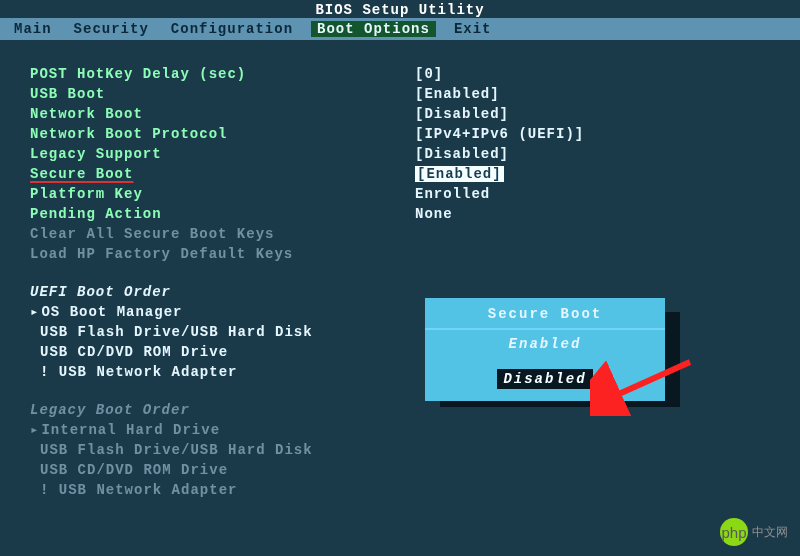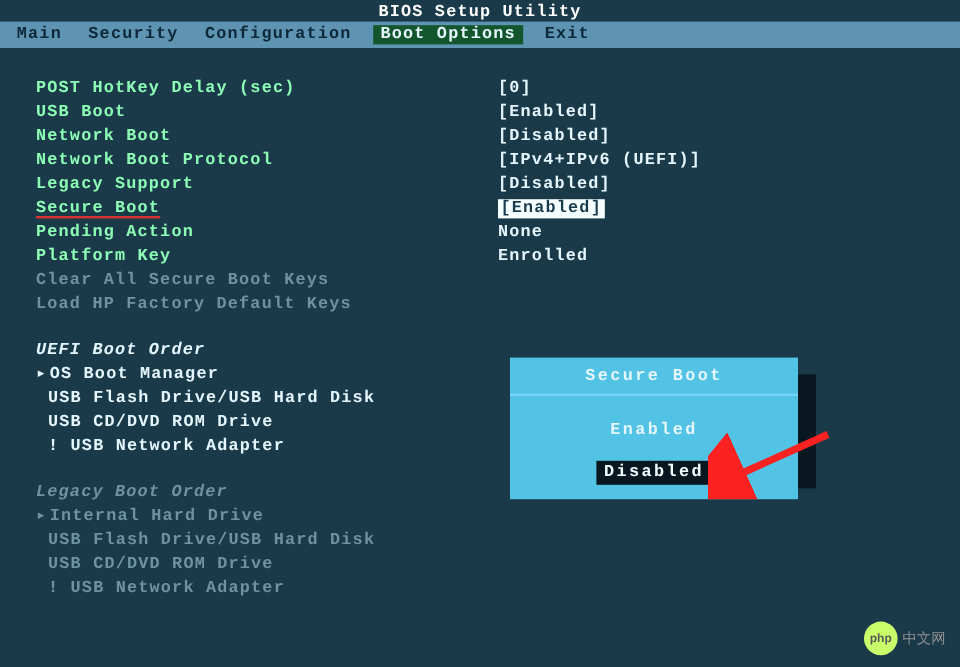--- a/index.html
+++ b/index.html
@@ -106,22 +106,23 @@
       padding: 0;
     }
     .popup-title {
       color: #d8e8f0;
       text-align: center;
       padding: 8px 0 6px 0;
       letter-spacing: 2px;
       border-bottom: 2px solid #6fc8e8;
     }
     .popup-options {
-      padding: 19px 0 12px 0;
+      padding: 4px 0 12px 0;
       text-align: center;
+      font-style: italic;
     }
     .popup-option {
       color: #d8e8f0;
       letter-spacing: 2px;
       line-height: 20px;
     }
     .popup-option.selected {
       background: #0a1820;
       color: #e8f4f8;
       display: inline-block;
@@ -140,30 +141,30 @@
       bottom: 10px;
       color: #888;
       font-family: Arial, sans-serif;
       font-size: 12px;
       font-weight: normal;
       display: flex;
       align-items: center;
       gap: 4px;
     }
     .watermark-logo {
-      background: #bef264;
+      background: #84cc16;
       color: #555;
       border-radius: 50%;
       width: 28px;
       height: 28px;
       display: flex;
       align-items: center;
       justify-content: center;
-      font-size: 10px;
-      font-weight: bold;
+      font-size: 15px;
+      font-weight: normal;
     }
   </style>
 </head>
 <body>
 
 <div class="title-bar">BIOS Setup Utility</div>
 
 <div class="menu-bar">
   <span class="menu-item">Main</span>
   <span class="menu-item">Security</span>
@@ -192,26 +193,26 @@
   </div>
   <div class="row">
     <span class="label">Legacy Support</span>
     <span class="value">[Disabled]</span>
   </div>
   <div class="row">
     <span class="label underlined">Secure Boot</span>
     <span><span class="value highlighted">[Enabled]</span></span>
   </div>
   <div class="row">
+    <span class="label">Platform Key</span>
+    <span class="value">Enrolled</span>
+  </div>
+  <div class="row">
     <span class="label">Pending Action</span>
     <span class="value">None</span>
-  </div>
-  <div class="row">
-    <span class="label">Platform Key</span>
-    <span class="value">Enrolled</span>
   </div>
   <div class="row">
     <span class="label greyed">Clear All Secure Boot Keys</span>
   </div>
   <div class="row">
     <span class="label greyed">Load HP Factory Default Keys</span>
   </div>
 
   <div class="section-header">UEFI Boot Order</div>
   <div class="list-item triangle">OS Boot Manager</div>

